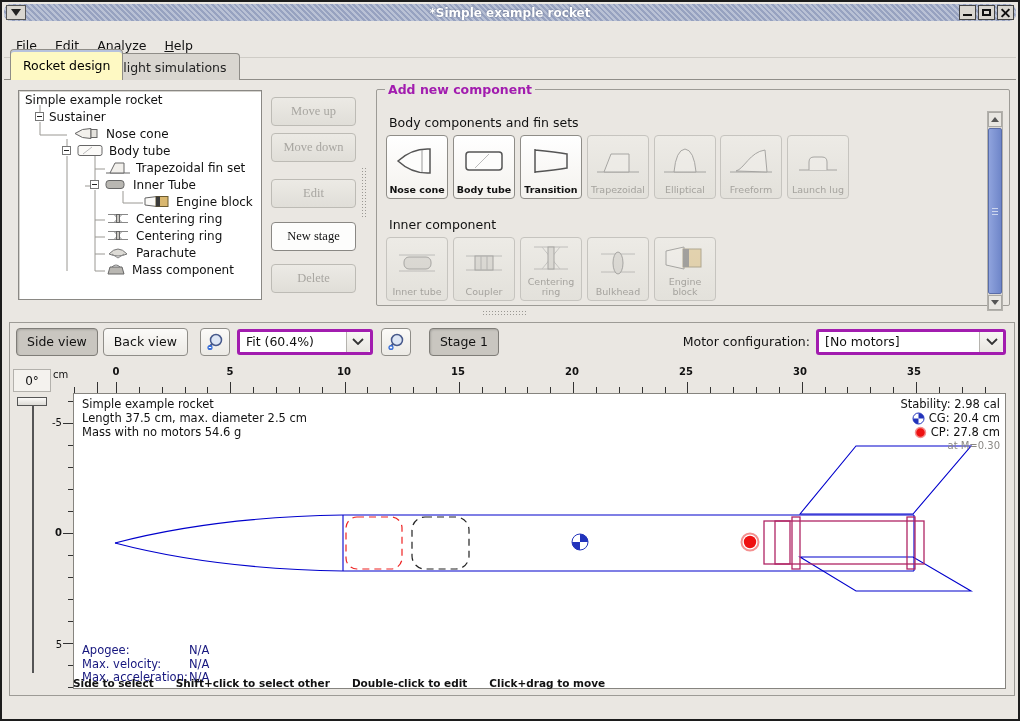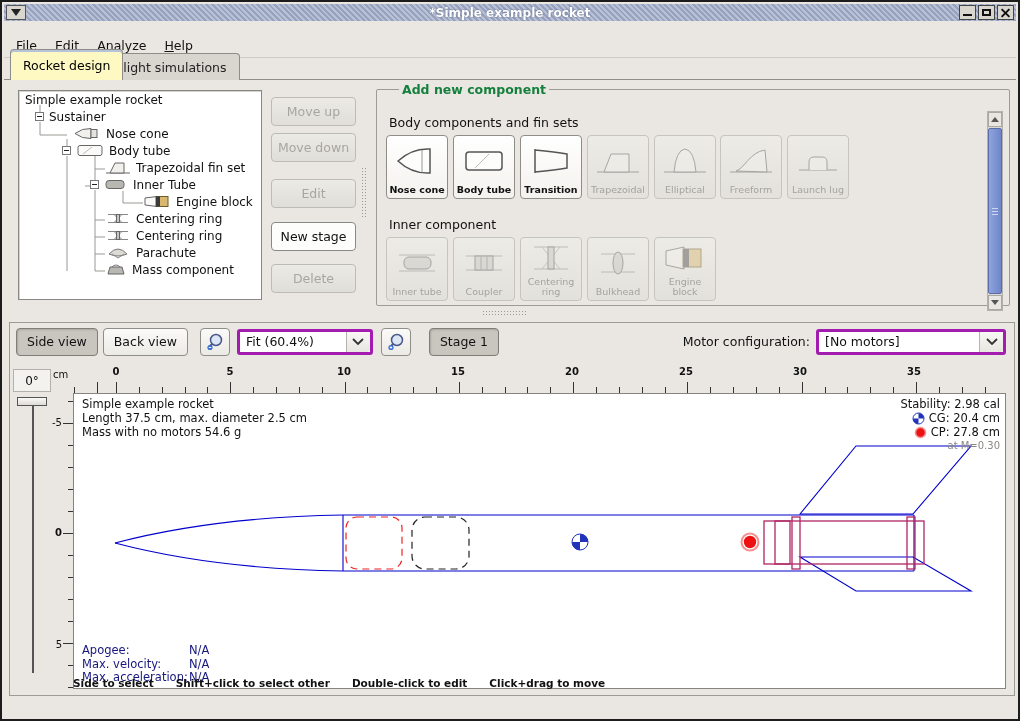--- a/index.html
+++ b/index.html
@@ -3,21 +3,21 @@
 <meta charset="utf-8">
 <style>
   * { box-sizing: border-box; margin: 0; padding: 0; }
   html,body { width:1020px; height:721px; }
   body { font-family:"DejaVu Sans","Liberation Sans",sans-serif; background:#eae7e2; position:relative; overflow:hidden; }
   .win-frame { position:absolute; inset:0; border:2px solid #1c1c1c; background:#eae7e2; }
 
   
   .titlebar { position:absolute; left:2px; top:2px; right:2px; height:17px;
     background:repeating-linear-gradient(45deg,#b9c1d5 0 2px,#97a2c0 2px 4px);
-    display:flex; align-items:center; }
+    display:flex; align-items:center;border-radius:7px; }
   .title-text { position:absolute; left:0; right:0; text-align:center; color:#fff; font-size:12px; font-weight:bold; text-shadow:0 0 2px #55607f; }
   .winmenu-btn { position:absolute; left:2px; top:1px; width:20px; height:15px; background:#d9d6d0; border:1px solid #555; display:flex; align-items:center; justify-content:center; }
   .winmenu-btn .tri { width:0; height:0; border-left:5px solid transparent; border-right:5px solid transparent; border-top:7px solid #222; }
   .win-controls { position:absolute; right:2px; top:1px; display:flex; gap:2px; }
   .wc-btn { width:17px; height:15px; background:#d9d6d0; border:1px solid #444; position:relative; }
   .wc-min::after { content:""; position:absolute; left:3px; right:3px; bottom:3px; border-bottom:2px solid #111; }
   .wc-max::after { content:""; position:absolute; left:3px; right:3px; top:3px; bottom:3px; border:2px solid #111; }
   .wc-close::before,.wc-close::after { content:""; position:absolute; left:2px; top:6px; width:11px; height:2px; background:#111; }
   .wc-close::before { transform:rotate(45deg);} .wc-close::after { transform:rotate(-45deg);}
 
@@ -38,32 +38,32 @@
   
   .tree-panel { position:absolute; left:14px; top:10px; width:244px; height:210px; background:#fff; border:1px solid #8a8884; box-shadow:inset 1px 1px 0 #d5d3ce; font-size:12px; color:#111; }
   .tree-row { position:relative; height:17px; display:flex; align-items:center; gap:5px; white-space:nowrap; z-index:2; }
   .expander { width:9px; height:9px; border:1px solid #777; background:#fff; position:relative; flex:none; }
   .expander::after { content:""; position:absolute; left:1px; right:1px; top:3px; border-top:1px solid #222; }
   .ticon { flex:none; display:inline-flex; }
   .tree-lines { position:absolute; inset:0; z-index:1; }
 
   
   .action-col { position:absolute; left:267px; top:0; width:85px; }
-  .abtn { position:absolute; left:0; width:85px; height:29px; border-radius:4px; font-size:12.5px; display:flex; align-items:center; justify-content:center; }
+  .abtn { position:absolute; left:0; width:85px; height:29px; border-radius:4px; font-size:12.5px; display:flex; align-items:center; justify-content:center;font-family:Liberation Serif, serif; }
   .abtn.disabled { background:linear-gradient(#eceae5,#e0ded8); border:1px solid #bdbbb5; color:#a8a6a1; }
   .abtn.enabled { background:#fdfdfc; border:1px solid #8a8884; color:#111; }
 
   .vsplitter { position:absolute; left:357px; top:87px; width:6px; height:50px;
     background-image:radial-gradient(#9a9893 1px, transparent 1px); background-size:3px 3px; }
   .hsplitter { position:absolute; left:478px; top:230px; width:44px; height:7px;
     background-image:radial-gradient(#9a9893 1px, transparent 1px); background-size:3px 3px; }
 
   
   fieldset.addcomp { position:absolute; left:372px; top:2px; width:634px; height:224px; border:1px solid #9d9b96; border-radius:2px; padding:0 6px; }
-  fieldset.addcomp legend { font-size:12.5px; font-weight:bold; padding:0 3px; margin-left:16px; color:#15803d; }
+  fieldset.addcomp legend { font-size:12.5px; font-weight:bold; padding:0 3px; margin-left:2px; color:#a21caf; }
   .group-label { position:absolute; font-size:12.5px; color:#111; }
   .cbtn { position:absolute; width:62px; height:64px; border-radius:4px; display:flex; flex-direction:column; align-items:center; justify-content:flex-end; padding-bottom:3px; text-align:center; font-size:9.5px; line-height:10px; }
   .cbtn.enabled { background:linear-gradient(#ffffff,#f4f2ee); border:1px solid #8f8d88; color:#111; font-weight:bold; }
   .cbtn.disabled { background:linear-gradient(#edebe6,#e3e1db); border:1px solid #c6c4bf; color:#a5a39e; }
   .cbtn .cicon { flex:1; display:flex; align-items:center; justify-content:center; }
   .cbtn.disabled .cicon { opacity:.45; }
 
   
   .scrollbar { position:absolute; right:6px; top:14px; width:16px; height:200px; background:#dcd9d4; border:1px solid #b3b1ac; }
   .sb-arrow { position:absolute; left:0; width:14px; height:15px; background:#e8e6e1; border:1px solid #aaa8a3; display:flex; align-items:center; justify-content:center; }

